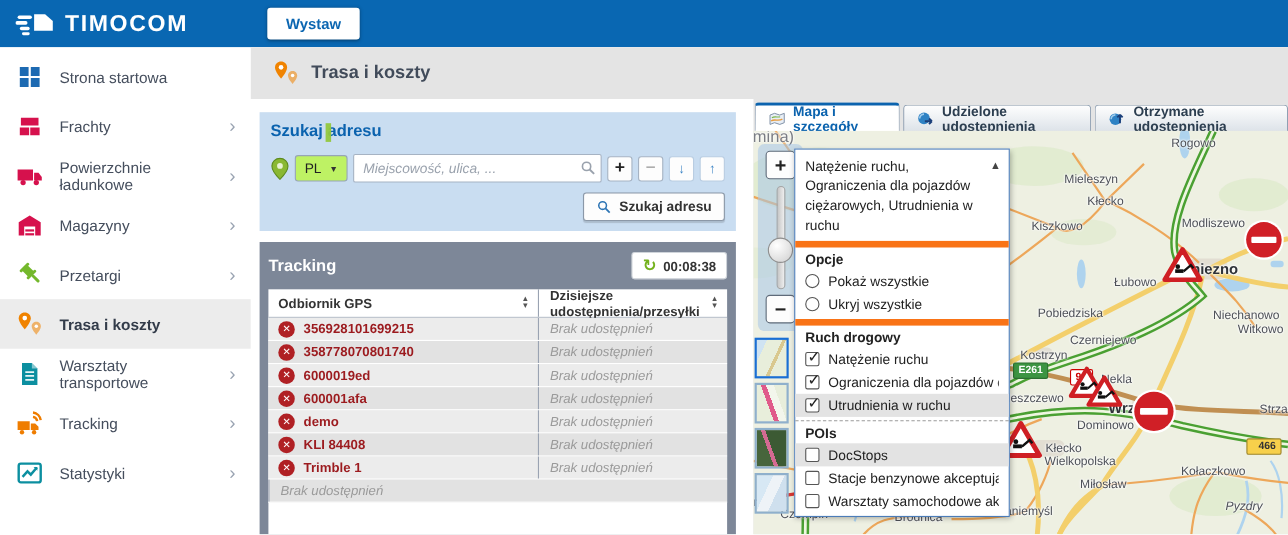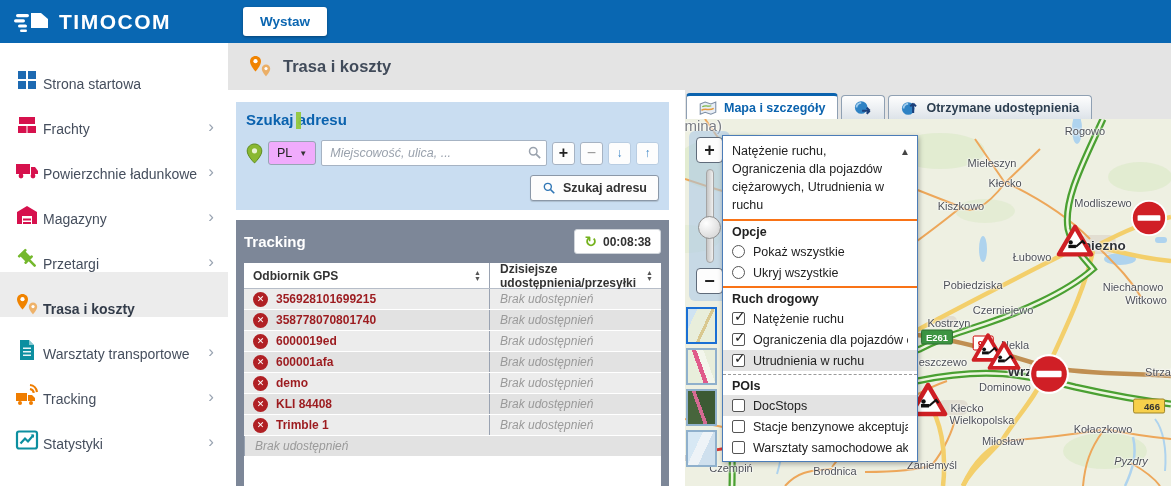--- a/index.html
+++ b/index.html
@@ -10,38 +10,38 @@
 .brand{display:flex;align-items:center;gap:9px;color:#fff}
 .brand svg{display:block}
 .brand-name{font-size:21px;font-weight:bold;letter-spacing:1.5px;color:#fff}
 .wystaw{margin-left:72px;background:#fff;color:#0b66b1;font-weight:bold;font-size:13.5px;
  border:none;border-radius:3px;padding:7px 17px;box-shadow:0 1px 3px rgba(0,0,0,.35);cursor:pointer;
  font-family:inherit}
 
 .shell{display:flex;height:443px}
 .sidebar{width:228px;background:#fff;padding-top:4px;flex:none}
 .sidebar ul{list-style:none}
-.side-item{height:45px;display:flex;align-items:flex-end;gap:4px;padding-left:15px;font-size:14px;
+.side-item{height:45px;display:flex;align-items:center;gap:15px;padding-left:15px;font-size:14px;
  color:#454e5d;cursor:pointer}
 .side-item.selected{background:#ececec;font-weight:bold;color:#333c4a}
 .icn{width:24px;height:24px;fill:currentColor;flex:none}
 .chev{margin-left:auto;margin-right:14px;color:#9aa4b2;font-size:17px;opacity:0}
 .chev.on{opacity:1}
 .main{flex:1;display:flex;flex-direction:column;background:#fff}
 .page-header{height:47px;background:#e4e4e4;display:flex;align-items:center;gap:11px;padding-left:20px;flex:none}
 .page-title{font-size:16.5px;color:#414b5a}
 .content-row{flex:1;display:flex;min-height:0}
 
 .left-col{width:449px;flex:none;padding:12px 8px 0 8px;display:flex;flex-direction:column}
 .address-panel{background:#c9ddf1;padding:9px 10px 9px 10px;flex:none}
 .ap-title{color:#0a62ae;font-weight:bold;font-size:15px;position:relative;display:inline-block}
 .caret{position:absolute;left:50px;top:1px;width:5px;height:17px;background:#94c73d;opacity:.95}
 .ap-row{display:flex;align-items:center;gap:5px;margin-top:11px}
 .pin-ic{width:17px;height:21px;flex:none}
-.pl-btn{display:inline-flex;align-items:center;gap:7px;background:#f0abfc;border:1px solid #97a5b5;
+.pl-btn{display:inline-flex;align-items:center;gap:7px;background:#bef264;border:1px solid #97a5b5;
  border-radius:3px;padding:4px 8px;font-size:12.5px;color:#222;cursor:pointer;font-family:inherit}
 .pl-arrow{font-size:8px;color:#333}
 .addr-box{flex:1;position:relative}
 .addr-box input{width:100%;border:1px solid #a6b3c3;border-radius:2px;padding:5px 26px 5px 8px;
  font-size:12.5px;font-family:inherit}
 .addr-box input::placeholder{color:#9aa2ad;font-style:italic}
 .addr-mag{position:absolute;right:5px;top:5px;width:15px;height:15px;color:#9aa2ad}
 .sq-btn{width:23px;height:23px;background:#fdfdfd;border:1px solid #a6b3c3;border-radius:3px;
  display:grid;place-items:center;font-size:14px;cursor:pointer;font-family:inherit;flex:none}
 .b-plus{font-weight:bold;color:#222;font-size:16px}
@@ -115,21 +115,21 @@
 .thumb.sel{border-color:#1a6fd4}
 .t1{background:linear-gradient(115deg,#cfe3f2 22%,#e8eedb 22%,#e8eedb 55%,#d9c88f 55%,#d9c88f 63%,#e8eedb 63%)}
 .t2{background:linear-gradient(70deg,#e8eedb 40%,#e05a8a 40%,#e05a8a 52%,#f3f6ec 52%,#f3f6ec 70%,#e8eedb 70%)}
 .t3{background:linear-gradient(70deg,#47653c 40%,#d46a92 40%,#d46a92 50%,#3c5a34 50%)}
 .t4{background:linear-gradient(115deg,#d7e8f4 35%,#eef3f7 35%,#eef3f7 60%,#cfe0ee 60%)}
 
 .layer-dd{position:absolute;left:37px;top:16px;width:196px;background:#fff;border:1px solid #4b7cb8;
  box-shadow:1px 2px 5px rgba(0,0,0,.3);font-size:12.5px;color:#222}
 .dd-head{padding:6px 20px 5px 9px;line-height:18px;position:relative;cursor:pointer}
 .dd-arrow{position:absolute;top:7px;right:7px;font-size:10px;color:#444}
-.dd-sec{border-top:2px solid #f97316;padding:1px 0 3px 0}
+.dd-sec{border-top:6px solid #f97316;padding:1px 0 3px 0}
 .dd-sec.dashed{border-top:1px dashed #9a9a9a}
 .sec-title{font-weight:bold;padding:3px 9px 2px 9px}
 .opt{display:flex;align-items:center;gap:8px;padding:0 9px;height:21px;cursor:pointer}
 .opt.on{background:#e3e3e3}
 .ctrl{width:13px;height:13px;border:1px solid #555;background:#fff;flex:none;position:relative}
 .ctrl.radio{border-radius:50%}
 .ctrl.checkbox{border-radius:2px}
 .ctrl.on::after{content:"✓";position:absolute;left:1px;top:-5px;font-size:14px;font-weight:bold;color:#222}
 .opt-label{white-space:nowrap;overflow:hidden}
 </style>
@@ -453,20 +453,21 @@
           <div class="tab active">
                 <svg class="tabicn">
                   <use href="#i-tab-map"></use>
                 </svg>
                 <span>Mapa i szczegóły</span>
               </div>
               <div class="tab">
                 <svg class="tabicn">
                   <use href="#i-share-out"></use>
                 </svg>
+                <span>Udzielone udostępnienia</span>
               </div>
               <div class="tab">
                 <svg class="tabicn">
                   <use href="#i-share-in"></use>
                 </svg>
                 <span>Otrzymane udostępnienia</span>
               </div>
             </div>
 
           <div class="map-viewport">

